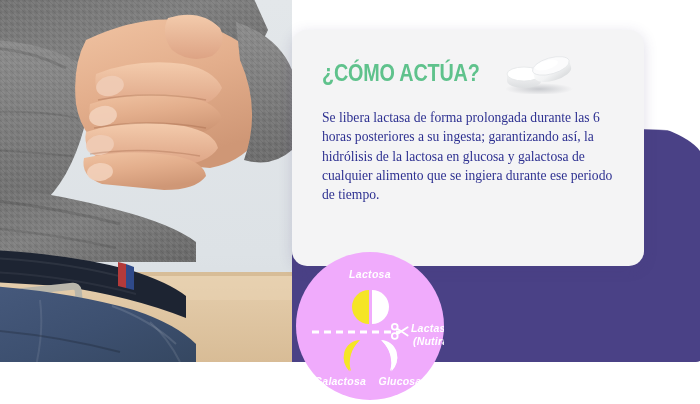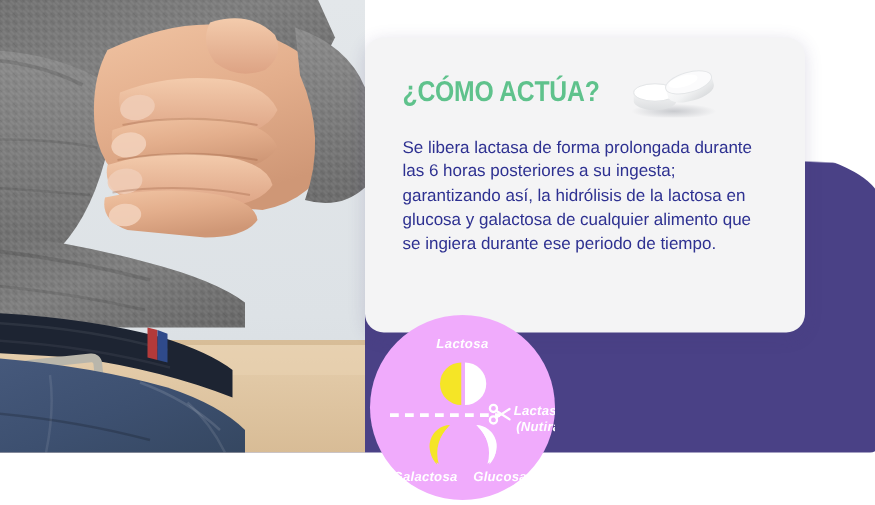--- a/index.html
+++ b/index.html
@@ -58,21 +58,21 @@
     transform:scaleX(.86);
     transform-origin:left center;
     white-space:nowrap;
     margin:0;line-height:1;
     padding-top:4px;
   }
   .pills{position:relative;width:74px;height:44px;margin-left:-28px;margin-top:-8px;}
 
   .body-text{
     margin:14px 0 0 0;
-    font-family:Liberation Sans, sans-serif;
+    font-family:Liberation Serif, serif;
     font-size:13.6px;
     line-height:1.42;
     color:#2e3191;
     max-width:306px;
   }
 
   
   .circle{
     position:absolute;
     left:296px;top:252px;

